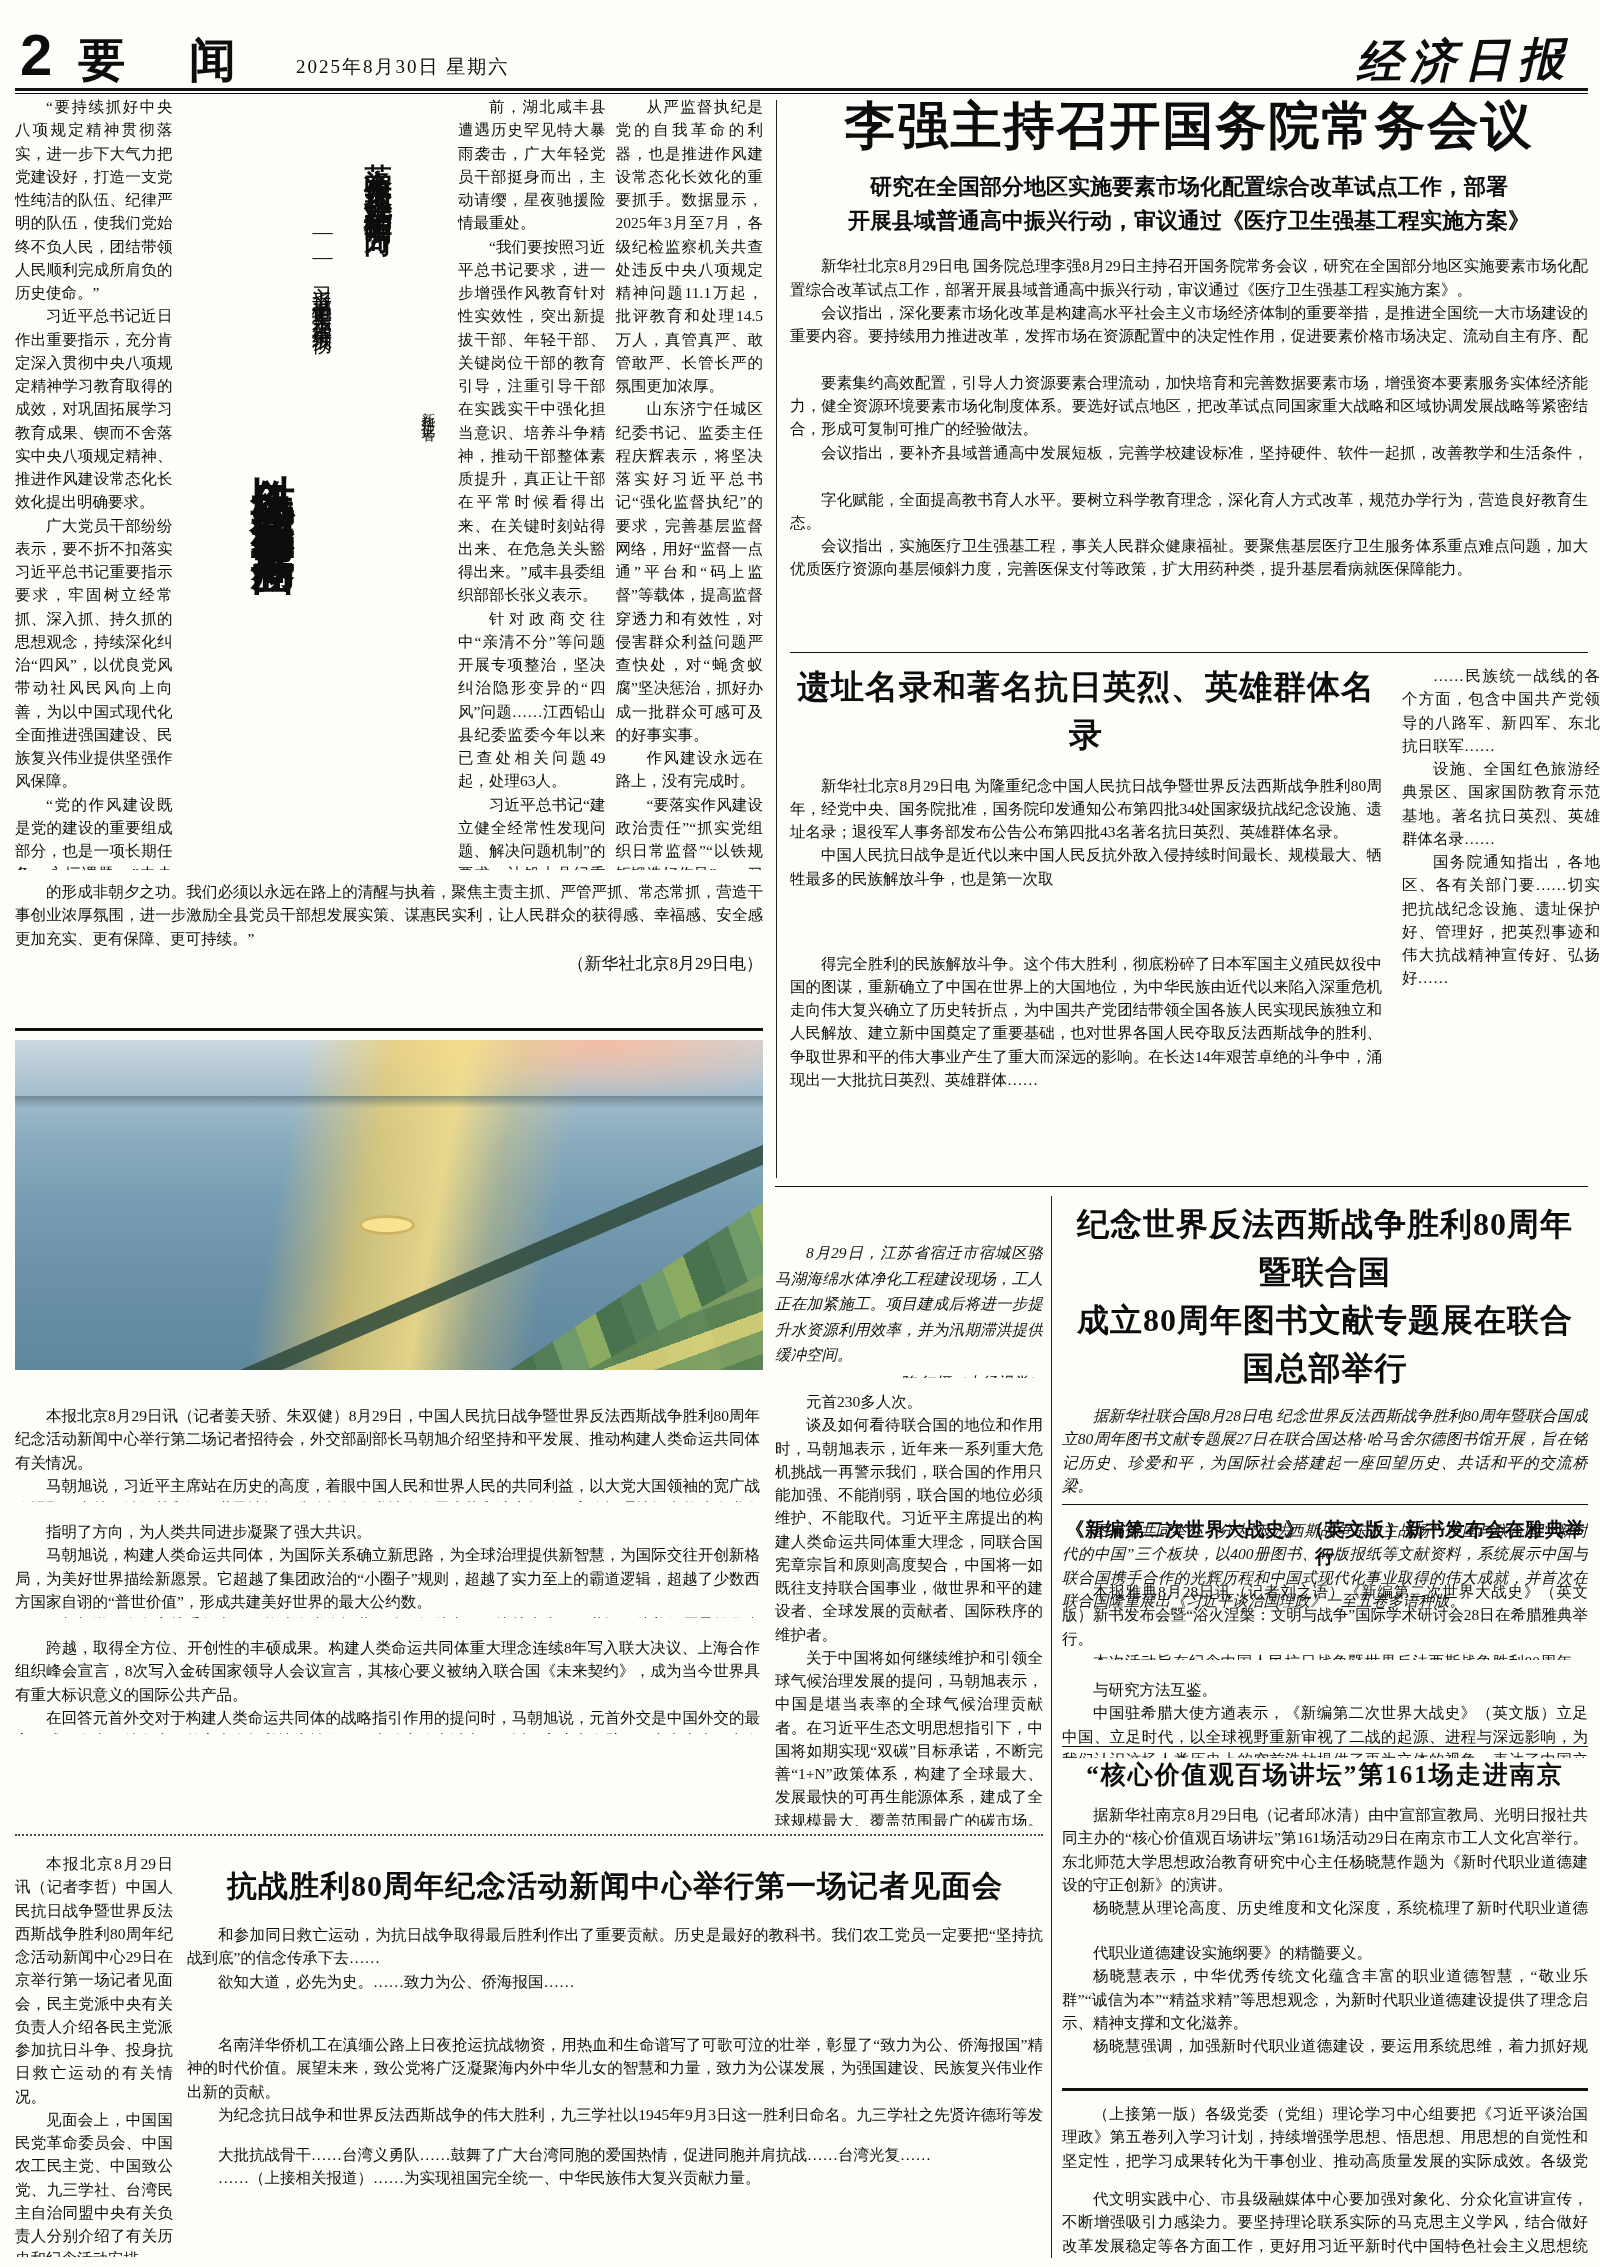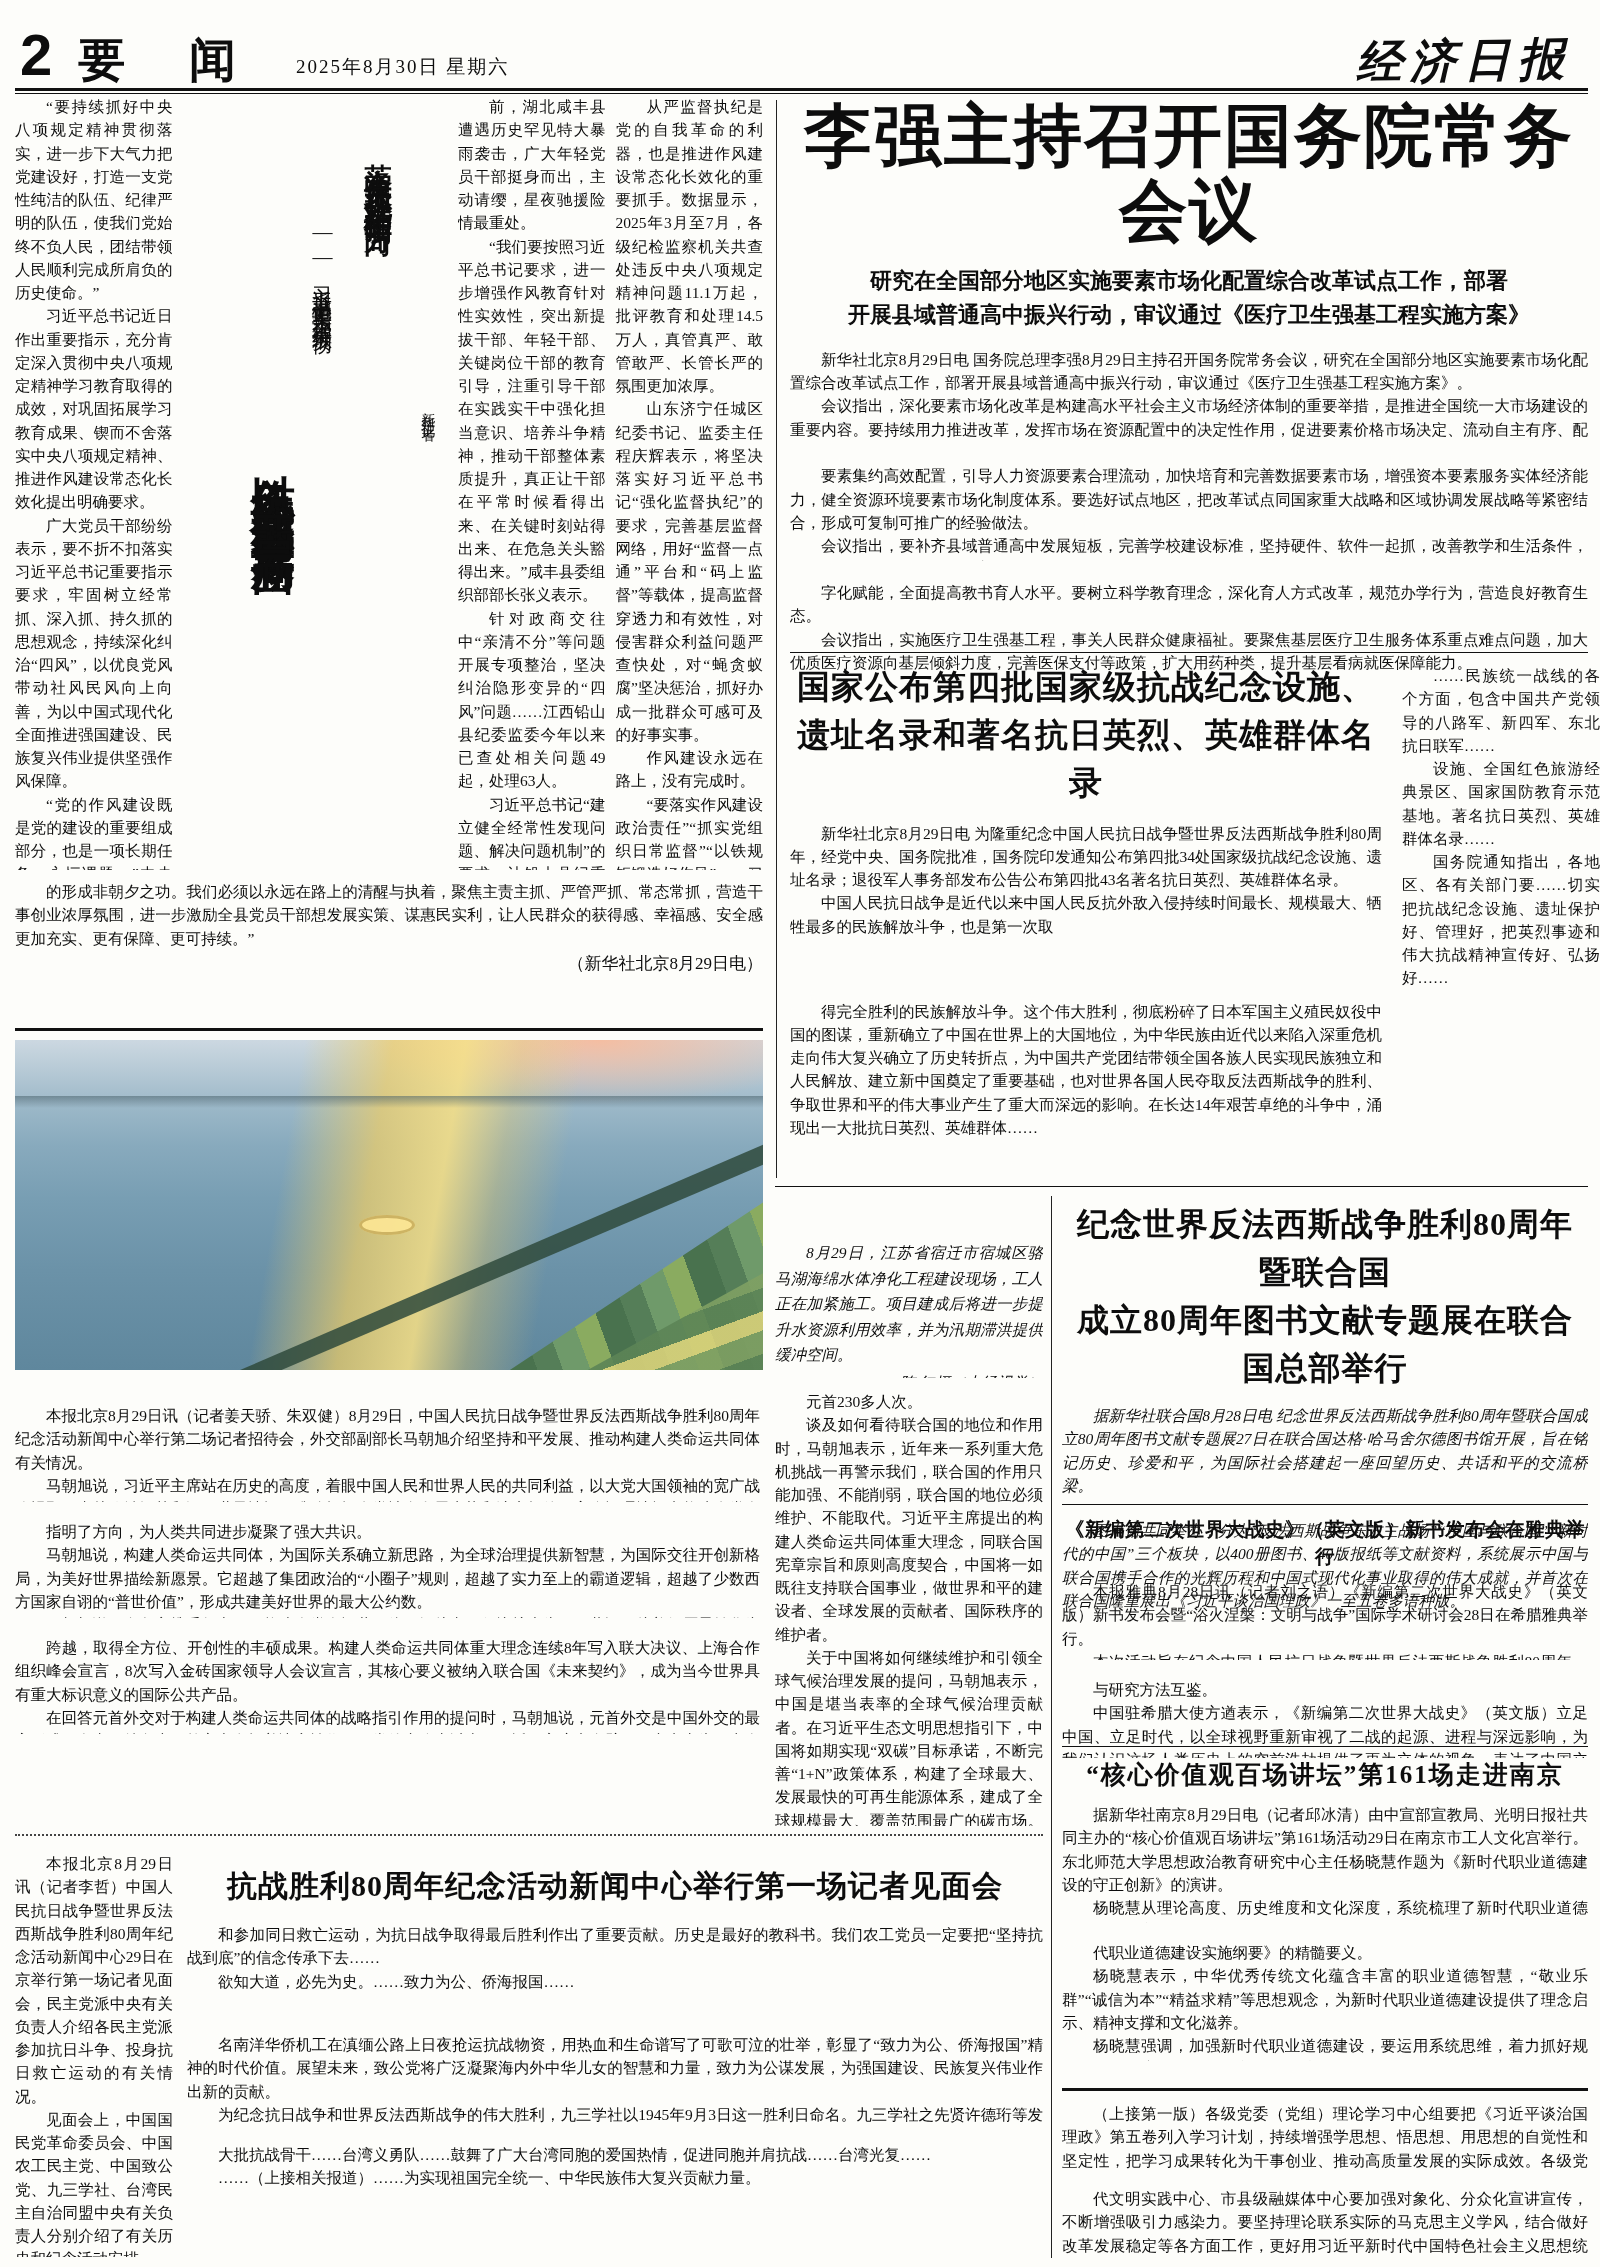--- a/index.html
+++ b/index.html
@@ -57,21 +57,21 @@
       background:linear-gradient(180deg,rgba(70,95,105,.55),rgba(70,95,105,0));}
   .photo .pond{position:absolute;left:46%;top:53%;width:56px;height:20px;border-radius:50%;
       background:rgba(251,229,148,.95);box-shadow:inset 0 0 0 3px rgba(170,140,60,.55);}
   
   .caption{left:775px;top:1240px;width:268px;height:138px;font-size:15.5px;line-height:1.65;font-style:italic;
            text-align:justify;overflow:hidden;}
   .caption .credit{text-align:right;font-style:italic;margin-top:2px;}
   .serifhead{font-weight:bold;text-align:center;}
   
   .artB{left:790px;top:98px;width:798px;}
-  .artB .h1{font-family:"Liberation Sans","DejaVu Sans",sans-serif;font-size:68px;font-weight:bold;text-align:center;
+  .artB .h1{font-family:"Liberation Sans","DejaVu Sans",sans-serif;font-size:51px;font-weight:bold;text-align:center;
             letter-spacing:2px;line-height:1.1;}
   .artB .sub{font-size:22px;font-weight:bold;text-align:center;line-height:1.55;margin-top:16px;}
   .artB .cols{margin-top:16px;height:330px;gap:20px;}
   .artB .cols>div{flex:1;}
   
   .artC{left:790px;top:664px;width:810px;height:508px;display:flex;}
   .artC .main{width:592px;}
   .artC .h1{font-size:33px;line-height:1.45;letter-spacing:1px;}
   .artC .cols{margin-top:14px;height:336px;gap:20px;}
   .artC .cols>div{flex:1;}
@@ -191,21 +191,20 @@
           <p class="para">会议指出，实施医疗卫生强基工程，事关人民群众健康福祉。要聚焦基层医疗卫生服务体系重点难点问题，加大优质医疗资源向基层倾斜力度，完善医保支付等政策，扩大用药种类，提升基层看病就医保障能力。</p>
           <p class="para">会议还研究了其他事项。</p>
         </div>
     </div>
   </div>
   <div class="abs rule-thin" style="left:790px;top:652px;width:798px;"></div>
 
   <div class="abs artC">
     <div class="main">
       <div class="h1 serifhead">
-        <div>国家公布第四批国家级抗战纪念设施、</div>
         <div>遗址名录和著名抗日英烈、英雄群体名录</div>
       </div>
       <div class="cols body-txt">
         <div>
             <p class="para">新华社北京8月29日电  为隆重纪念中国人民抗日战争暨世界反法西斯战争胜利80周年，经党中央、国务院批准，国务院印发通知公布第四批34处国家级抗战纪念设施、遗址名录；退役军人事务部发布公告公布第四批43名著名抗日英烈、英雄群体名录。</p>
             <p class="para">中国人民抗日战争是近代以来中国人民反抗外敌入侵持续时间最长、规模最大、牺牲最多的民族解放斗争，也是第一次取</p>
           </div>
         <div>
             <p class="para">得完全胜利的民族解放斗争。这个伟大胜利，彻底粉碎了日本军国主义殖民奴役中国的图谋，重新确立了中国在世界上的大国地位，为中华民族由近代以来陷入深重危机走向伟大复兴确立了历史转折点，为中国共产党团结带领全国各族人民实现民族独立和人民解放、建立新中国奠定了重要基础，也对世界各国人民夺取反法西斯战争的胜利、争取世界和平的伟大事业产生了重大而深远的影响。在长达14年艰苦卓绝的斗争中，涌现出一大批抗日英烈、英雄群体……</p>
           </div>

